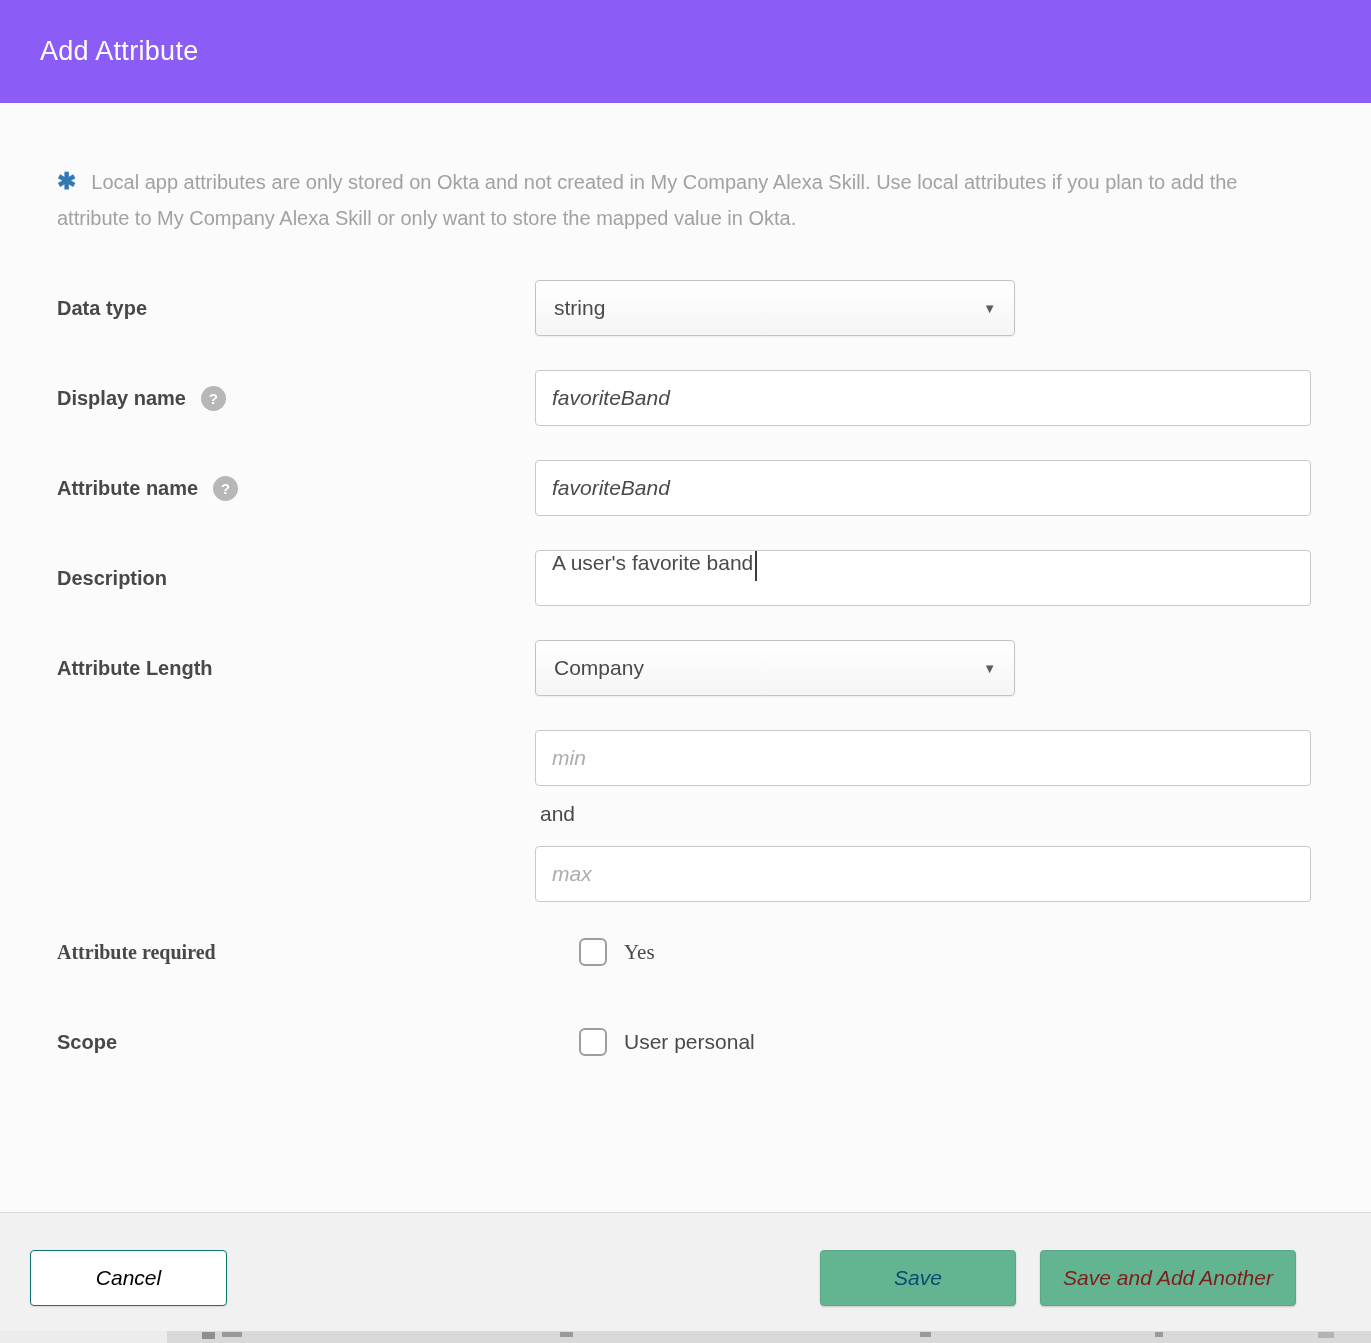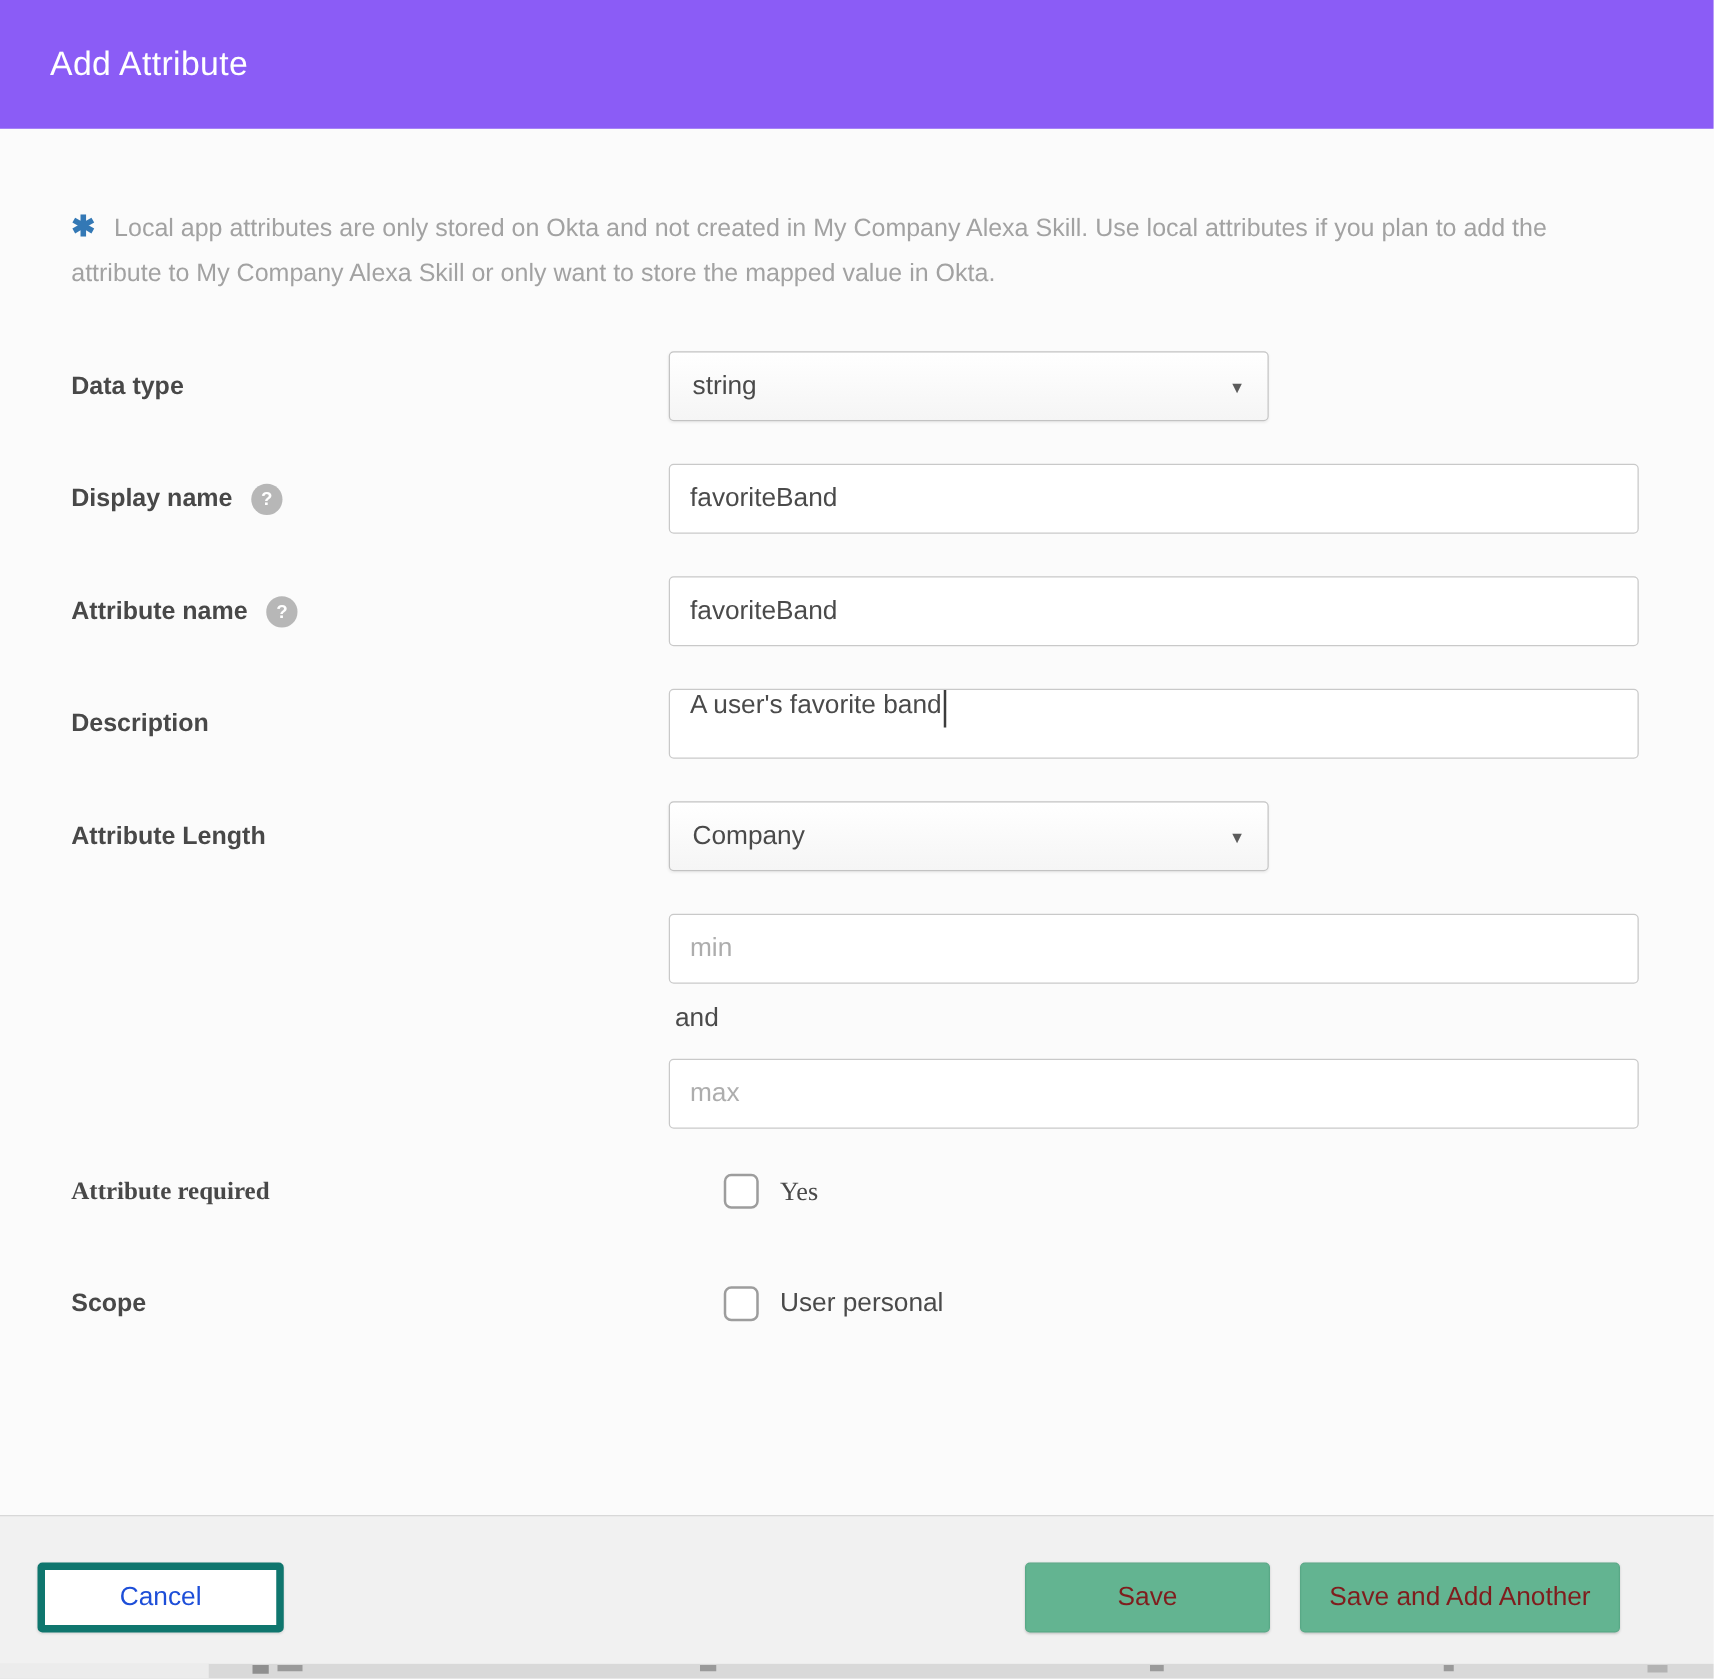--- a/index.html
+++ b/index.html
@@ -6,21 +6,21 @@
   html, body { margin: 0; padding: 0; }
   body {
     width: 1371px;
     height: 1343px;
     position: relative;
     overflow: hidden;
     background: #fbfbfb;
     font-family: "Liberation Sans", sans-serif;
     color: #484848;
   }
-  input, button { font-family: inherit; }
+  input, button { font-family: inherit; font-style: italic; }
 
   
   .modal-header {
     height: 103px;
     background: #8b5cf6;
     display: flex;
     align-items: center;
     padding-left: 40px;
   }
   .modal-title {
@@ -183,30 +183,30 @@
     font-size: 21px;
     display: flex;
     align-items: center;
     justify-content: center;
     cursor: pointer;
   }
   .btn-cancel {
     left: 30px;
     width: 197px;
     background: #ffffff;
-    border: 6px solid #0f766e;
-    color: #1d4ed8;
+    border: 1px solid #0f766e;
+    color: #000000;
     box-shadow: 0 1px 2px rgba(0,0,0,0.10);
   }
   .btn-save {
     left: 820px;
     width: 196px;
     background: #63b491;
     border: 1px solid #59a987;
-    color: #7f1d1d;
+    color: #0c4a6e;
     box-shadow: 0 1px 2px rgba(0,0,0,0.18);
   }
   .btn-save-another {
     left: 1040px;
     width: 256px;
     background: #63b491;
     border: 1px solid #59a987;
     color: #7f1d1d;
     box-shadow: 0 1px 2px rgba(0,0,0,0.18);
   }

